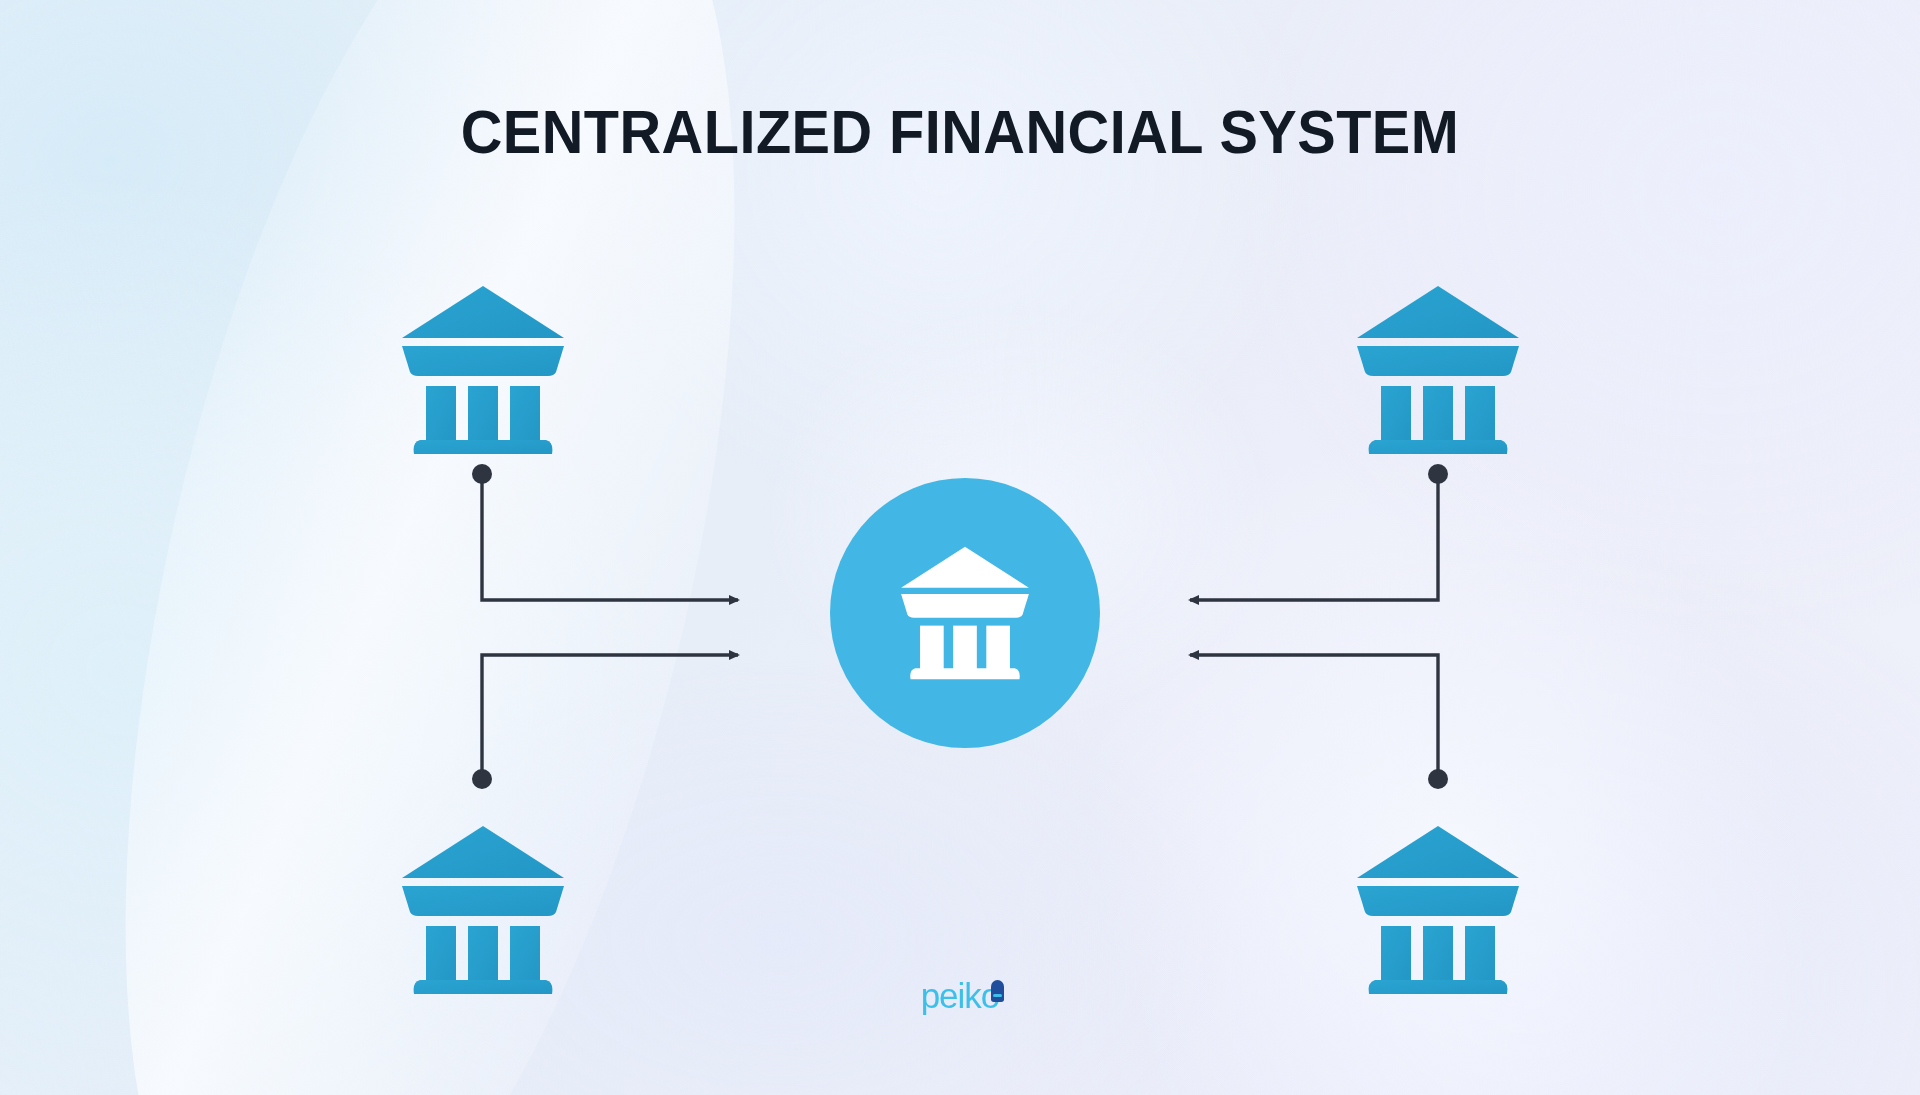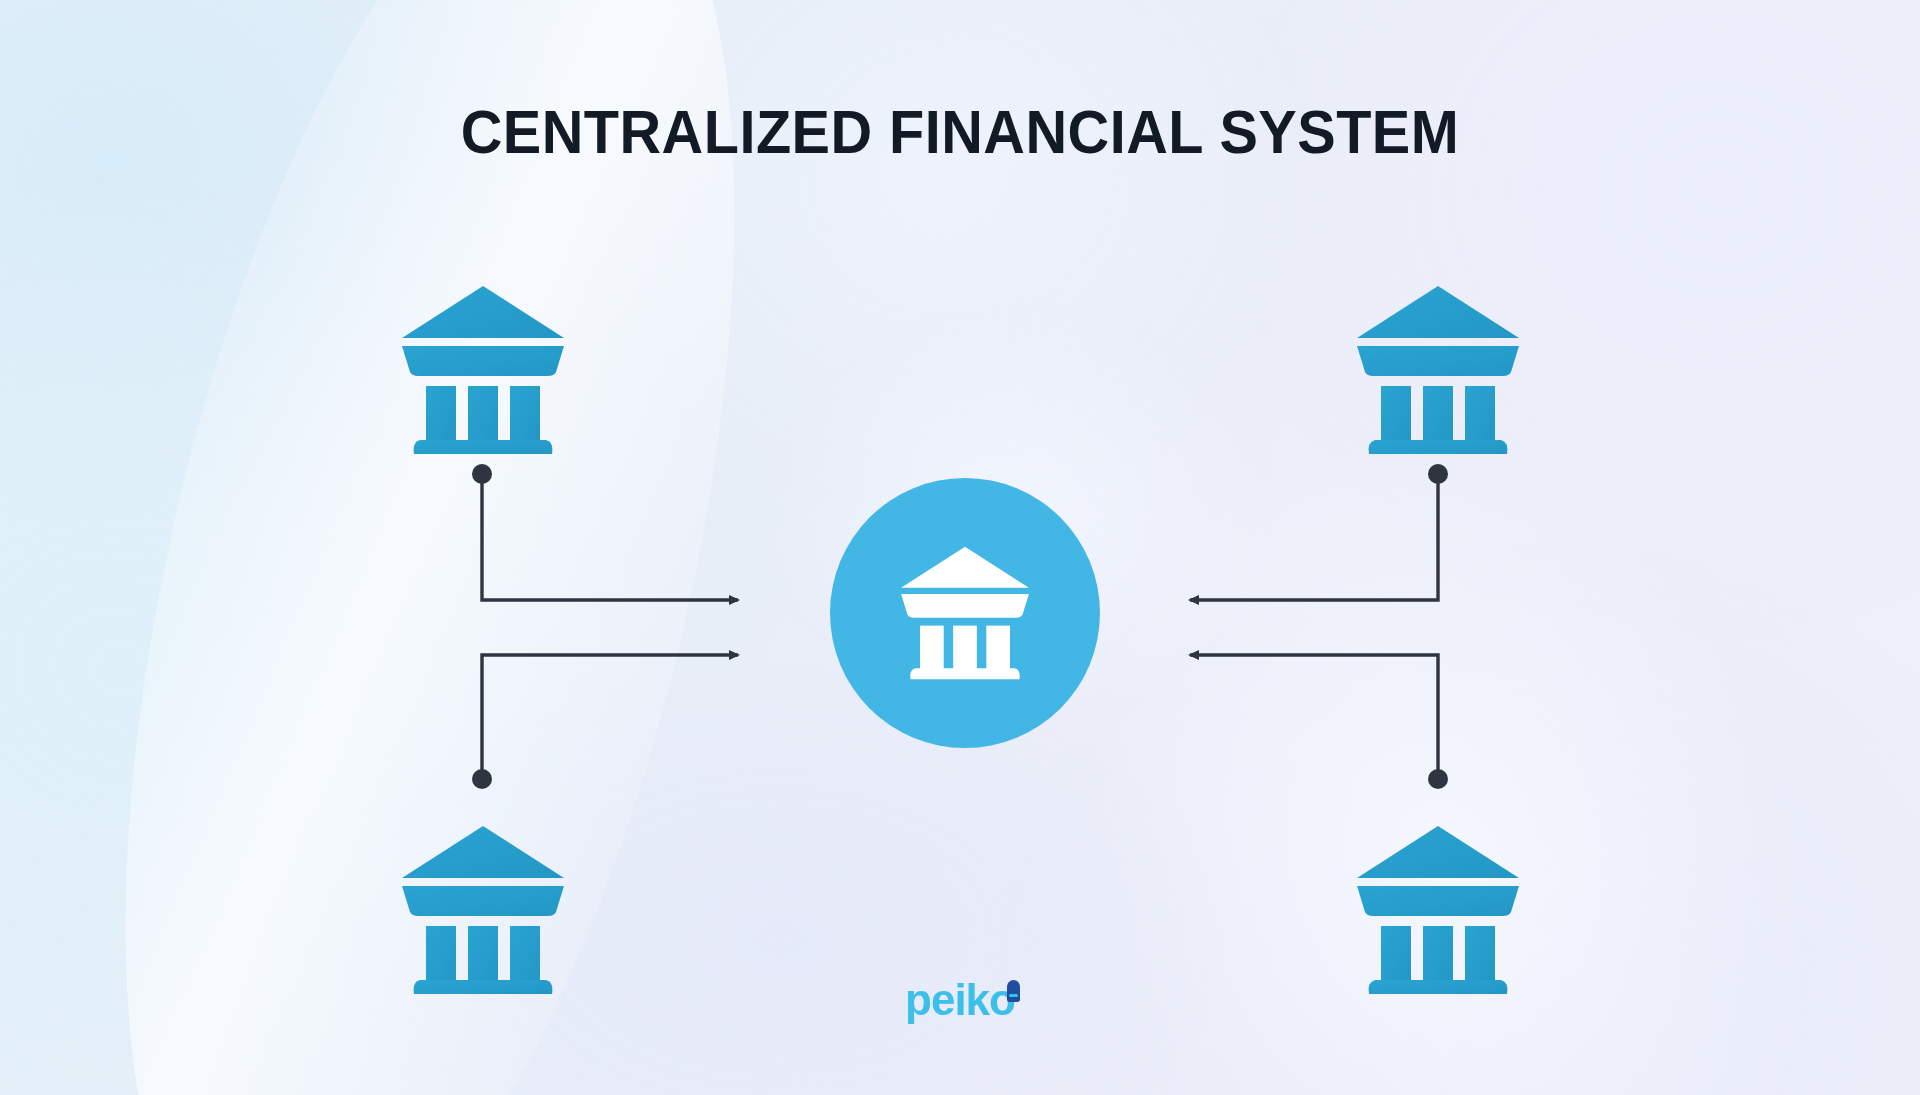--- a/index.html
+++ b/index.html
@@ -101,22 +101,22 @@
   
   .connectors { position:absolute; left:0; top:0; width:1920px; height:1095px; }
 
   
   .logo {
     position:absolute; left:0; right:0; top:978px;
     text-align:center; line-height:1;
   }
   .logo-wrap { display:inline-block; position:relative; }
   .logo-text {
-    font-size:44px;
-    font-weight:bold;
+    font-size:35px;
+    font-weight:normal;
     color:#3cc0ea;
     letter-spacing:-1px;
     font-family:"Liberation Sans", sans-serif;
   }
   .logo-mark {
     position:absolute; right:-5px; top:2px;
     width:13px; height:22px;
     border-radius:7px 7px 3px 3px;
     background:#1f4f9c;
   }

